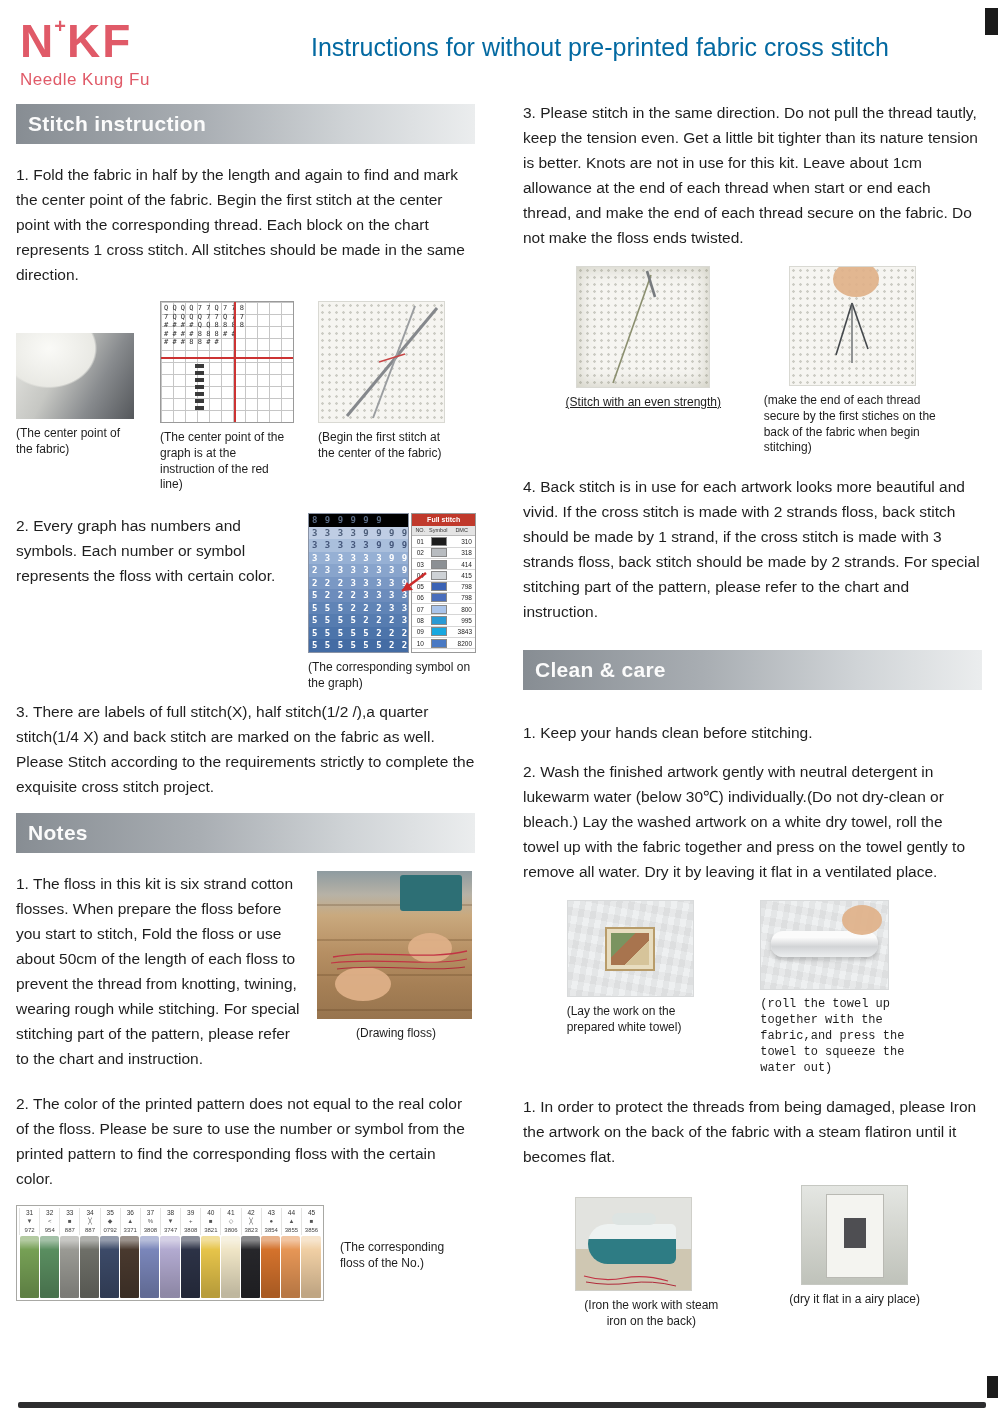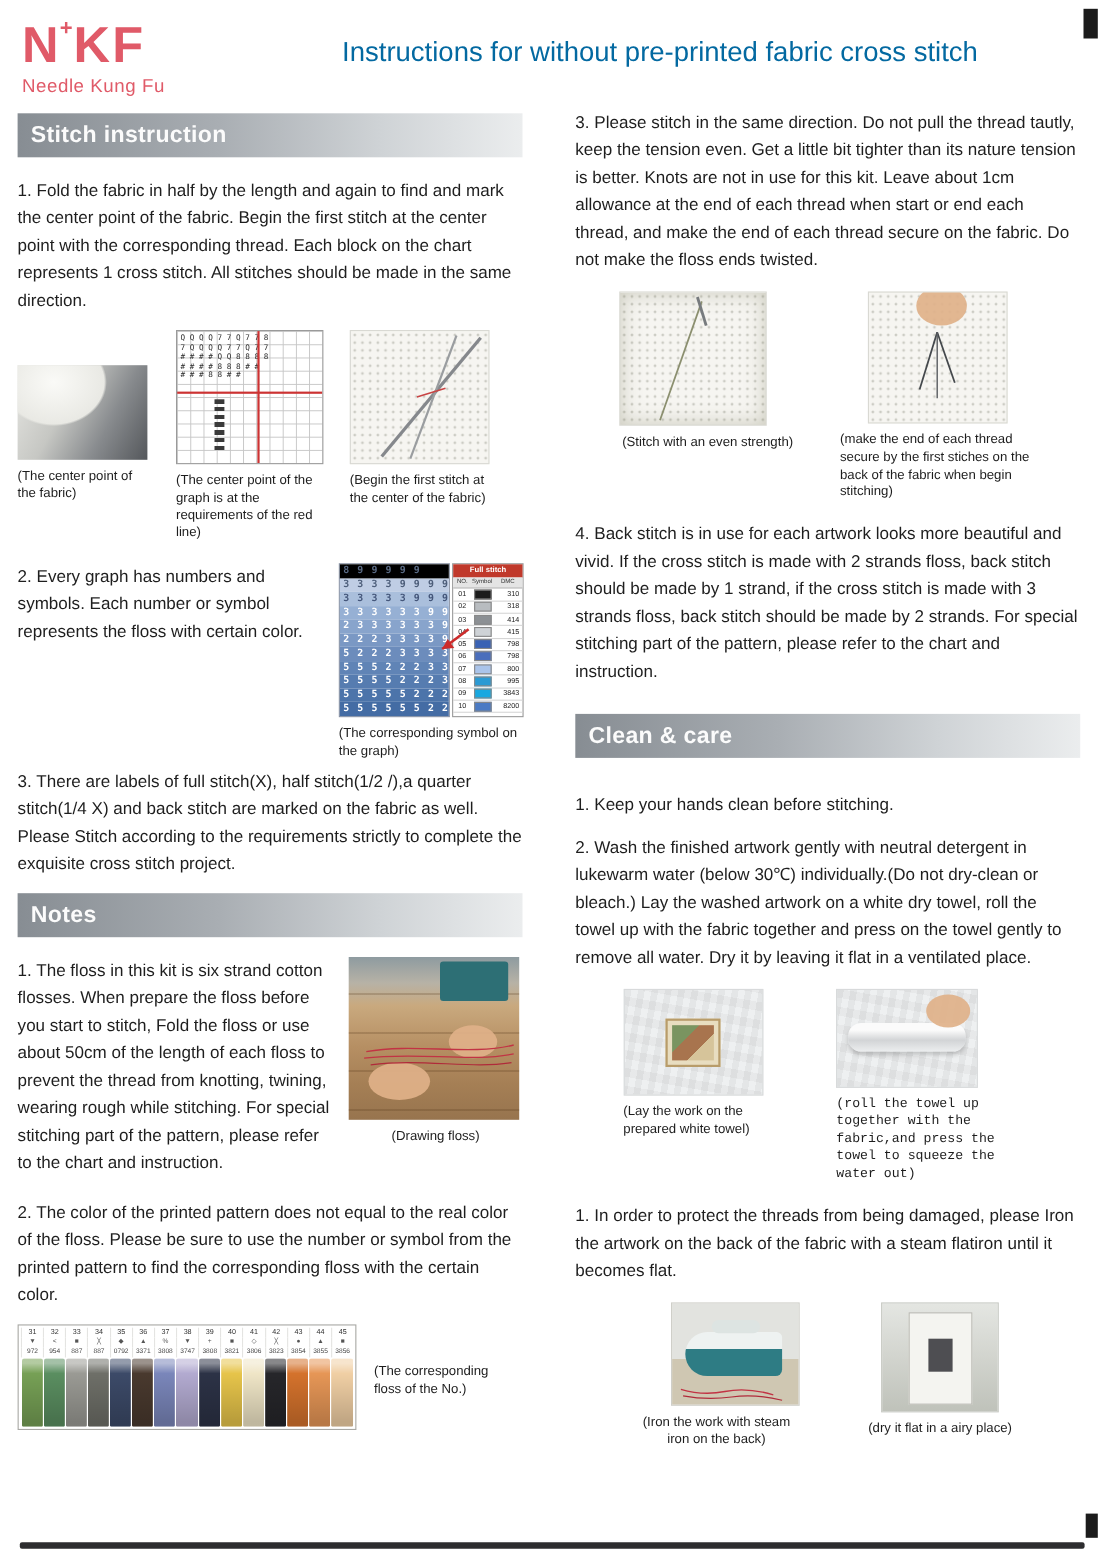--- a/index.html
+++ b/index.html
@@ -91,25 +91,25 @@
   .fc-cell{flex:1;text-align:center;font-size:6.5px;line-height:9px;color:#333;border-left:1px solid #e4e4e2;overflow:hidden;}
   .fc-cell.small{font-size:6px;color:#444;}
   .fc-cell.symr{font-size:6px;color:#555;}
   .skeins{display:flex;margin-top:1px;}
   .skein{flex:1;height:62px;margin:0 .5px;border-radius:2px 2px 1px 1px;
          background-image:linear-gradient(180deg,rgba(255,255,255,.45) 0 7%,rgba(255,255,255,0) 22%,rgba(0,0,0,.20) 92%);}
   .floss-cap{width:118px;padding-bottom:30px;}
 
   
   .figrow2{display:flex;justify-content:space-evenly;margin:16px 0 18px 0;}
-  .f7{width:160px;} .f7 .fig{width:132px;height:120px;}
+  .f7{width:160px;align-items:center;text-decoration:underline;} .f7 .fig{width:132px;height:120px;}
   .f8{width:178px;} .f8 .fig{width:125px;height:118px;margin:0 auto;}
   .f9{width:150px;} .f9 .fig{width:125px;height:95px;}
   .f10{width:178px;font-family:Liberation Mono, monospace;} .f10 .fig{width:127px;height:88px;}
-  .f11{width:152px;align-items:flex-end;} .f11 .fig{width:115px;height:92px;}
+  .f11{width:152px;align-items:flex-start;margin-top:12px;} .f11 .fig{width:115px;height:92px;}
   .f12{width:150px;align-items:center;} .f12 .fig{width:105px;height:98px;}
 
   .towel{background-color:#eef0f1;border:1px solid #d8dadb;
      background-image:repeating-linear-gradient(100deg,rgba(0,0,0,.045) 0 6px,transparent 6px 12px),
                       repeating-linear-gradient(10deg,rgba(0,0,0,.03) 0 8px,transparent 8px 16px);}
   .art{position:absolute;left:50%;top:50%;transform:translate(-50%,-50%);width:46px;height:40px;
        background:#e8ddc0;border:2px solid #b89c6a;}
   .art::after{content:"";position:absolute;inset:4px;
        background:linear-gradient(135deg,#7a9460 0 35%,#a8744e 35% 65%,#d6c49a 65% 100%);}
   .roll{position:absolute;left:8%;right:8%;top:34%;height:26px;border-radius:12px;
@@ -159,21 +159,21 @@
                 <div class="cg-row">Q Q Q Q 7 7 Q 7 7 8</div>
                 <div class="cg-row">7 Q Q Q Q 7 7 Q 7 7</div>
                 <div class="cg-row"># # # # Q Q 8 8 8 8</div>
                 <div class="cg-row"># # # # 8 8 8 # #</div>
                 <div class="cg-row"># # # 8 8 # #</div>
               </div>
             <div class="darkstrip"></div>
             <div class="redv"></div>
             <div class="redh"></div>
           </div>
-          <div class="caption">(The center point of the graph is at the requirements of the red line)</div>
+          <div class="caption">(The center point of the graph is at the instruction of the red line)</div>
         </div>
         <div class="figblock f3">
           <div class="fig aida">
             <svg class="abs" width="125" height="120">
               <line x1="118" y1="6" x2="28" y2="114" stroke="#85888c" stroke-width="3"></line>
               <line x1="96" y1="4" x2="54" y2="116" stroke="#9a9da0" stroke-width="2"></line>
               <line x1="60" y1="60" x2="86" y2="52" stroke="#c84444" stroke-width="1.4"></line>
             </svg>
           </div>
           <div class="caption">(Begin the first stitch at the center of the fabric)</div>

